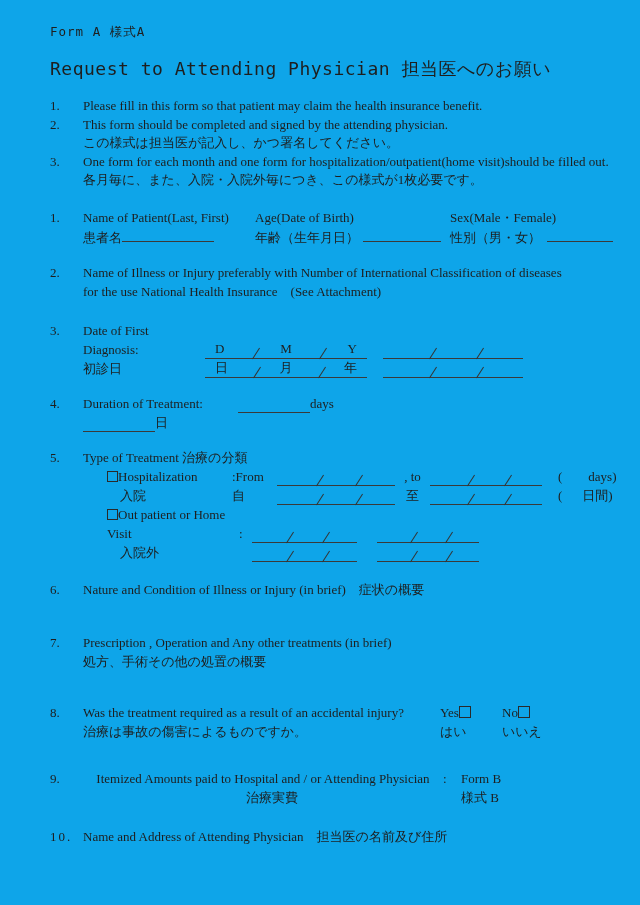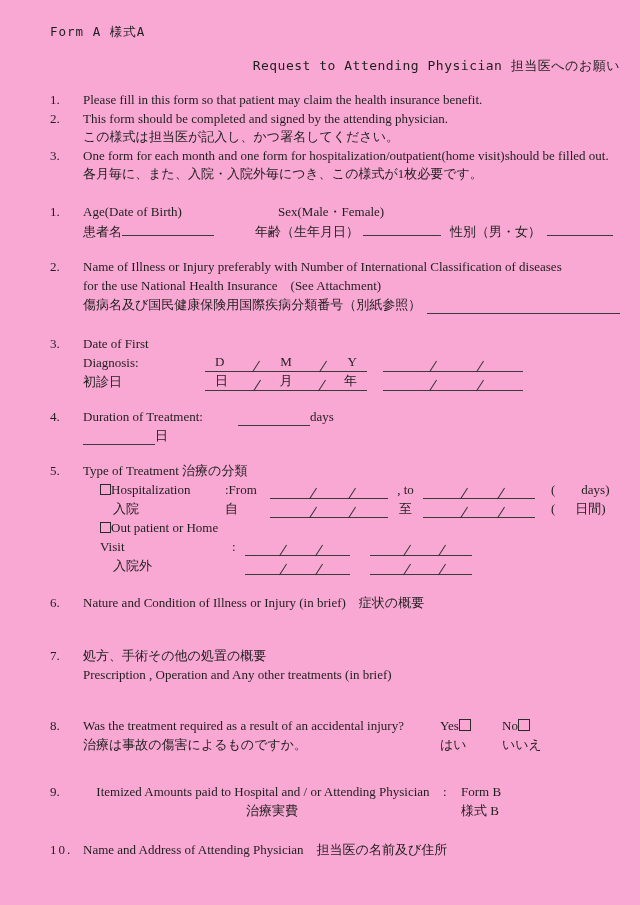--- a/index.html
+++ b/index.html
@@ -1,24 +1,24 @@
 <!DOCTYPE html>
 <html><head>
 <meta charset="utf-8">
 <style>
   html,body{margin:0;padding:0;background:#e8e8e8;}
   .page{
     width:640px;height:905px;box-sizing:border-box;position:relative;
-    background:#f9a8d4;color:#1e1e1e;overflow:hidden;
+    background:#0ea5e9;color:#1e1e1e;overflow:hidden;
     font-family:"Liberation Serif",serif;font-size:13px;
     padding:24px 20px 0 50px;
   }
   .mono{font-family:"DejaVu Sans Mono",monospace;}
   .form-id{font-size:12.5px;letter-spacing:1px;}
-  .req-title{text-align:right;font-size:13px;margin-top:16px;letter-spacing:0.5px;}
+  .req-title{text-align:left;font-size:18px;margin-top:16px;letter-spacing:0.5px;}
   .stmt-title{text-align:center;font-size:13.5px;font-weight:bold;margin-top:16px;letter-spacing:0.5px;}
 
   .inst{margin-top:16px;}
   .inst-item{display:flex;line-height:18.5px;}
   .num{width:33px;flex:none;}
   .itext{flex:1;}
 
   .sec{display:flex;line-height:19px;}
   .body{flex:1;min-width:0;}
   .row{display:flex;align-items:flex-end;line-height:19px;}
@@ -31,21 +31,21 @@
       transform-origin:50% 100%;margin-bottom:-1px;}
   .dl.dmy{justify-content:space-between;padding:0 10px;}
   .cb{display:inline-block;width:9px;height:9px;border:1.2px solid #2a2a2a;flex:none;
       vertical-align:-1px;background:transparent;}
 
   
   .s1{margin-top:18px;} .s1 .c1{width:172px;flex:none;} .s1 .c2{width:195px;flex:none;}
   .s2{margin-top:16px;}
   .s3{margin-top:20px;} .s3 .lbl{width:122px;flex:none;}
   .s4{margin-top:16px;} .s4 .lbl{width:155px;flex:none;}
-  .s5{margin-top:16px;} .s5 .ind{margin-left:17px;}
+  .s5{margin-top:16px;} .s5 .ind{margin-left:24px;}
   .s6{margin-top:18px;}
   .s7{margin-top:34px;}
   .s8{margin-top:32px;} .s8 .q{width:357px;flex:none;} .s8 .yes{width:62px;flex:none;}
   .s9{margin-top:28px;} .s9 .q{width:360px;flex:none;text-align:center;}
   .s10{margin-top:20px;}
   .s10 .row{margin-right:48px;}
   .wsp{letter-spacing:2px;}
 </style>
 </head>
 <body>
@@ -75,40 +75,37 @@
         <div>One form for each month and one form for hospitalization/outpatient(home visit)should be filled out. 各月毎に、また、入院・入院外毎につき、この様式が1枚必要です。</div>
       </span>
     </div>
   </div>
 
 
   <div class="sec s1">
     <span class="num">1.</span>
     <span class="body">
       <div class="row">
+        <span class="c1">Name of Patient(Last, First)</span>
         <span class="c2">Age(Date of Birth)</span>
         <span>Sex(Male・Female)</span>
       </div>
       <div class="row">
         <span class="c1"><span>患者名</span><span class="bl" style="width:92px"></span></span>
         <span class="c2"><span>年齢（生年月日）</span><span class="bl" style="width:78px;margin-left:4px"></span></span>
         <span><span>性別（男・女）</span><span class="bl" style="width:66px;margin-left:6px"></span></span>
       </div>
     </span>
   </div>
 
   <div class="sec s2">
     <span class="num">2.</span>
     <span class="body">
       <div class="row">Name of Illness or Injury preferably with Number of International Classification of diseases</div>
       <div class="row">for the use National Health Insurance　(See Attachment)</div>
-      <div class="row">
-        <span>傷病名及び国民健康保険用国際疾病分類番号（別紙参照）</span>
-        <span class="bl grow" style="margin-left:6px"></span>
-      </div>
     </span>
   </div>
 
   <div class="sec s3">
     <span class="num">3.</span>
     <span class="body">
       <div class="row">
         <span class="lbl">Date of First Diagnosis:</span>
         <span class="dl dmy" style="width:142px">
           <span>D</span>
@@ -217,22 +214,22 @@
   <div class="sec s6">
     <span class="num">6.</span>
     <span class="body">
       <div class="row">Nature and Condition of Illness or Injury (in brief)　症状の概要</div>
     </span>
   </div>
 
   <div class="sec s7">
     <span class="num">7.</span>
     <span class="body">
+      <div class="row">Prescription , Operation and Any other treatments (in brief)</div>
       <div class="row">処方、手術その他の処置の概要</div>
-      <div class="row">Prescription , Operation and Any other treatments (in brief)</div>
     </span>
   </div>
 
   <div class="sec s8">
     <span class="num">8.</span>
     <span class="body">
       <div class="row">
         <span class="q">Was the treatment required as a result of an accidental injury?</span>
         <span class="yes"><span>Yes</span><span class="cb" style="width:10px;height:10px"></span></span>
         <span><span>No</span><span class="cb" style="width:10px;height:10px"></span></span>

